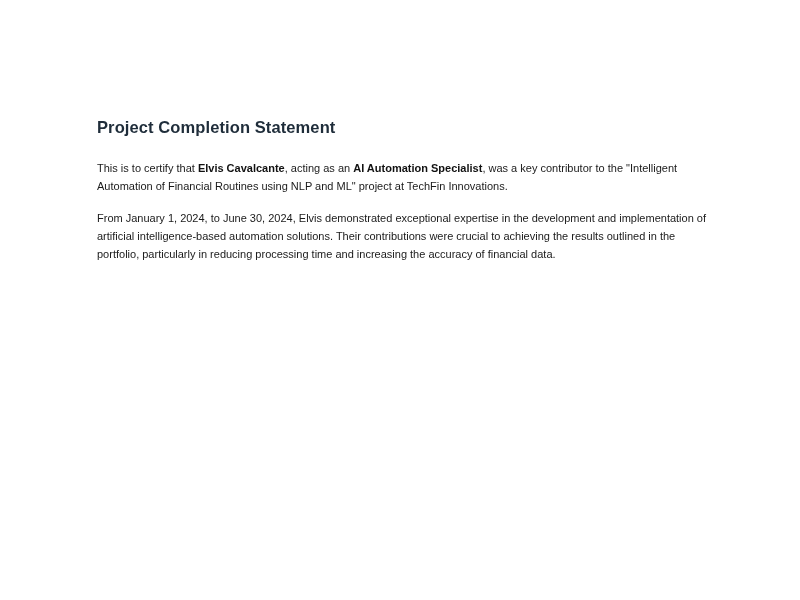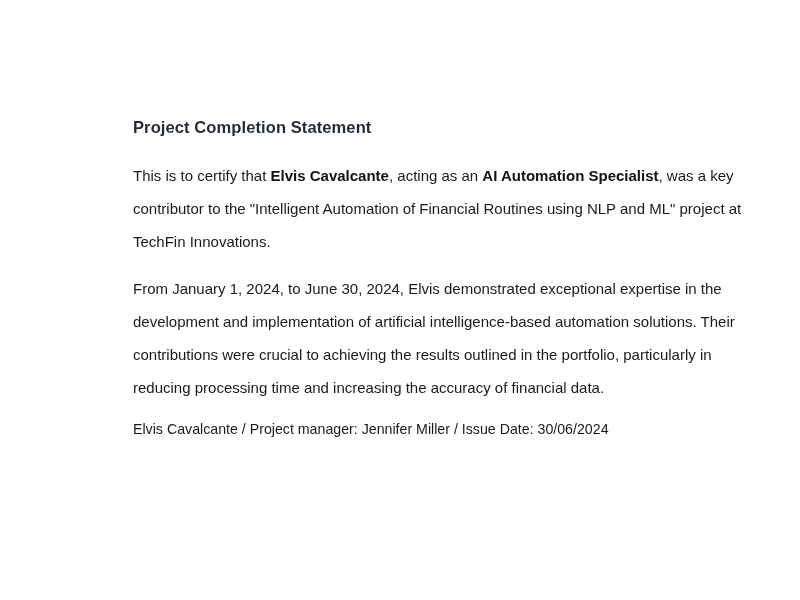--- a/index.html
+++ b/index.html
@@ -16,33 +16,32 @@
       height: 600px;
       background: #ffffff;
     }
     .content {
       position: absolute;
       left: 97px;
       top: 116px;
       width: 620px;
       font-family: "Liberation Sans", sans-serif;
       color: #1c1c1c;
-      margin-left: 36px;
     }
     .title {
       font-size: 16.5px;
       font-weight: bold;
       color: #1f2d3a;
       margin: 0 0 21px 0;
       line-height: 22px;
       letter-spacing: 0.1px;
     }
     .para {
-      font-size: 15px;
-      line-height: 33px;
+      font-size: 11px;
+      line-height: 18px;
       margin: 0 0 14px 0;
       color: #1a1a1a;
     }
     .para b {
       font-weight: bold;
       color: #111111;
     }
     .signature {
       font-size: 14.2px;
       line-height: 23px;
@@ -55,15 +54,14 @@
 
 <div class="page">
   <div class="content">
     <h1 class="title">Project Completion Statement</h1>
 
     <p class="para"><span>This is to certify that </span><b>Elvis Cavalcante</b><span>, acting as an </span><b>AI Automation Specialist</b><span>, was a key contributor to the "Intelligent Automation of Financial Routines using NLP and ML" project at TechFin Innovations.</span></p>
 
     <p class="para">From January 1, 2024, to June 30, 2024, Elvis demonstrated exceptional expertise in the development and implementation of artificial intelligence-based automation solutions. Their contributions were crucial to achieving the results outlined in the portfolio, particularly in reducing processing time and increasing the accuracy of financial data.</p>
 
 
-    <p class="signature">Elvis Cavalcante / Project manager: Jennifer Miller / Issue Date: 30/06/2024</p>
   </div>
 </div>
 
 </body></html>

